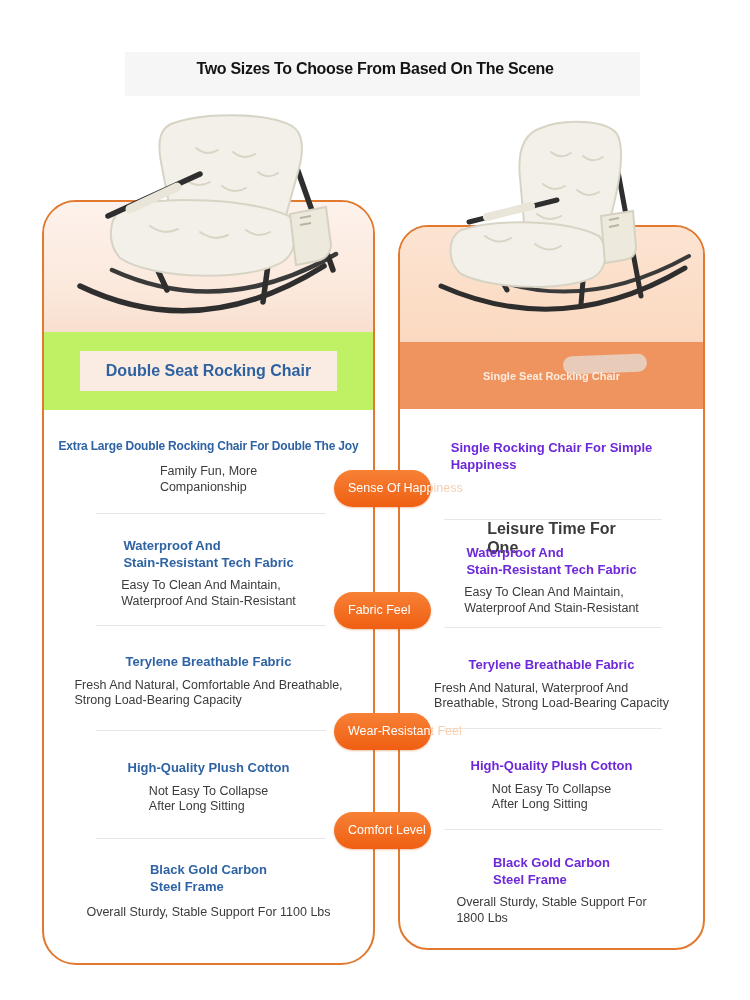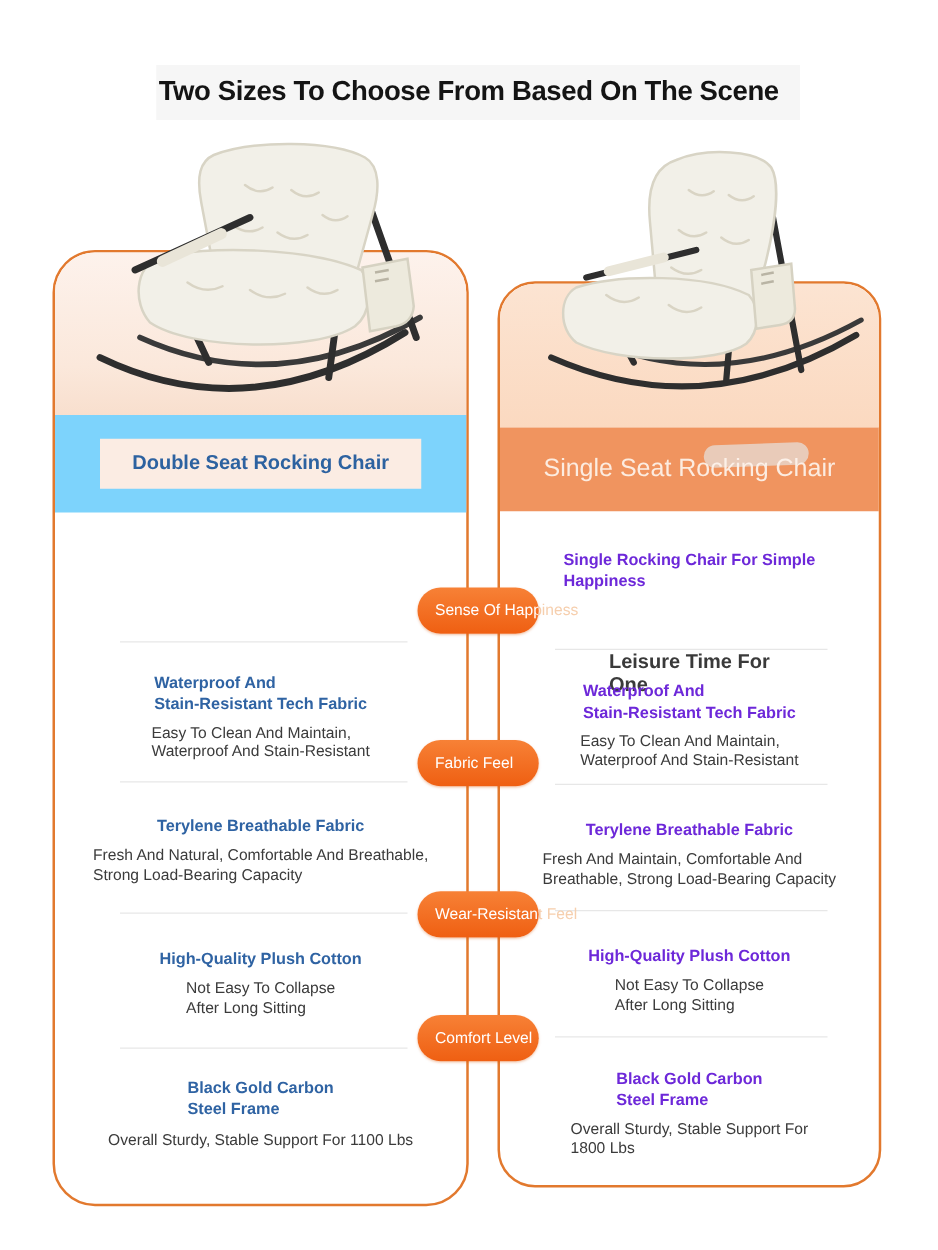--- a/index.html
+++ b/index.html
@@ -4,42 +4,42 @@
 <style>
   html,body{margin:0;padding:0;background:#fff;}
   .canvas{
     position:relative;width:750px;height:1000px;margin:0 auto;background:#ffffff;
     font-family:"Liberation Sans",sans-serif;overflow:hidden;color:#3b3b3b;
   }
   
   .title-band{position:absolute;left:125px;top:52px;width:515px;height:44px;background:#f6f6f6;z-index:1;}
   .page-title{
     position:absolute;left:0;right:0;top:60px;margin:0;text-align:center;z-index:2;
-    font-size:22px;font-weight:bold;color:#141414;letter-spacing:-0.3px;
+    font-size:16px;font-weight:bold;color:#141414;letter-spacing:-0.3px;
   }
   
   .card{position:absolute;background:#fff;border:2px solid #e2792e;z-index:1;}
   .card-left{left:42px;top:200px;width:329px;height:761px;border-radius:34px;}
   .card-right{left:398px;top:225px;width:303px;height:721px;border-radius:30px;}
   .img-area{position:absolute;left:0;right:0;top:0;}
   .img-area.left{height:130px;border-radius:32px 32px 0 0;background:linear-gradient(180deg,#fdf2ec 0%,#fbe8db 70%,#f8dfce 100%);}
   .img-area.right{height:115px;border-radius:28px 28px 0 0;background:linear-gradient(180deg,#fce4d2 0%,#fbd9c0 100%);}
   .header-left{
-    position:absolute;left:0;right:0;top:130px;height:78px;background:#7dd3fc;
+    position:absolute;left:0;right:0;top:130px;height:78px;background:#bef264;
     display:flex;align-items:center;justify-content:center;
   }
   .header-left .header-inner{
     background:#fbece3;padding:11px 26px;font-size:16px;font-weight:bold;color:#2d62a0;
   }
   .header-right{
     position:absolute;left:0;right:0;top:115px;height:67px;background:#f0945f;
     display:flex;align-items:center;justify-content:center;
   }
   .header-right .header-text{
-    position:relative;z-index:2;font-size:20px;font-weight:normal;color:rgba(253,243,236,0.92);
+    position:relative;z-index:2;font-size:11px;font-weight:bold;color:rgba(253,243,236,0.92);
   }
   .smudge{position:absolute;left:163px;top:13px;width:84px;height:18px;background:#e6e3df;opacity:.7;border-radius:9px;transform:rotate(-2deg);z-index:1;}
   
   .sec{position:absolute;left:10px;right:10px;text-align:center;}
   .sec .h{display:inline-block;text-align:left;white-space:pre-line;font-size:13px;font-weight:bold;line-height:1.28;}
   .sec .b{display:block;margin-top:7px;}
   .sec .b span{display:inline-block;text-align:left;white-space:pre-line;font-size:12.5px;line-height:1.26;color:#3b3b3b;}
   .card-left .sec .h{color:#2f63a3;}
   .card-right .sec .h{color:#6d28d9;}
   .ls1{top:234px;} .ls2{top:336px;} .ls3{top:450px;} .ls4{top:556px;} .ls5{top:660px;}
@@ -75,20 +75,25 @@
 
   <div class="title-band"></div>
   <h1 class="page-title">Two Sizes To Choose From Based On The Scene</h1>
 
   <section class="card card-left">
     <div class="img-area left"></div>
     <div class="header-left">
       <span class="header-inner">Double Seat Rocking Chair</span>
     </div>
 
+    <div class="sec ls1">
+      <div class="h">Extra Large Double Rocking Chair For Double The Joy</div>
+      <div class="b"><span>Family Fun, More
+Companionship</span></div>
+    </div>
     <div class="divider ld1"></div>
 
     <div class="sec ls2">
       <div class="h">Waterproof And
 Stain-Resistant Tech Fabric</div>
       <div class="b"><span>Easy To Clean And Maintain,
 Waterproof And Stain-Resistant</span></div>
     </div>
     <div class="divider ld2"></div>
 
@@ -131,21 +136,21 @@
     <div class="sec rs2">
       <div class="h">Waterproof And
 Stain-Resistant Tech Fabric</div>
       <div class="b"><span>Easy To Clean And Maintain,
 Waterproof And Stain-Resistant</span></div>
     </div>
     <div class="divider rd2"></div>
 
     <div class="sec rs3">
       <div class="h">Terylene Breathable Fabric</div>
-      <div class="b"><span>Fresh And Maintain, Comfortable And
+      <div class="b"><span>Fresh And Natural, Waterproof And
 Breathable, Strong Load-Bearing Capacity</span></div>
     </div>
     <div class="divider rd3"></div>
 
     <div class="sec rs4">
       <div class="h">High-Quality Plush Cotton</div>
       <div class="b"><span>Not Easy To Collapse
 After Long Sitting</span></div>
     </div>
     <div class="divider rd4"></div>

